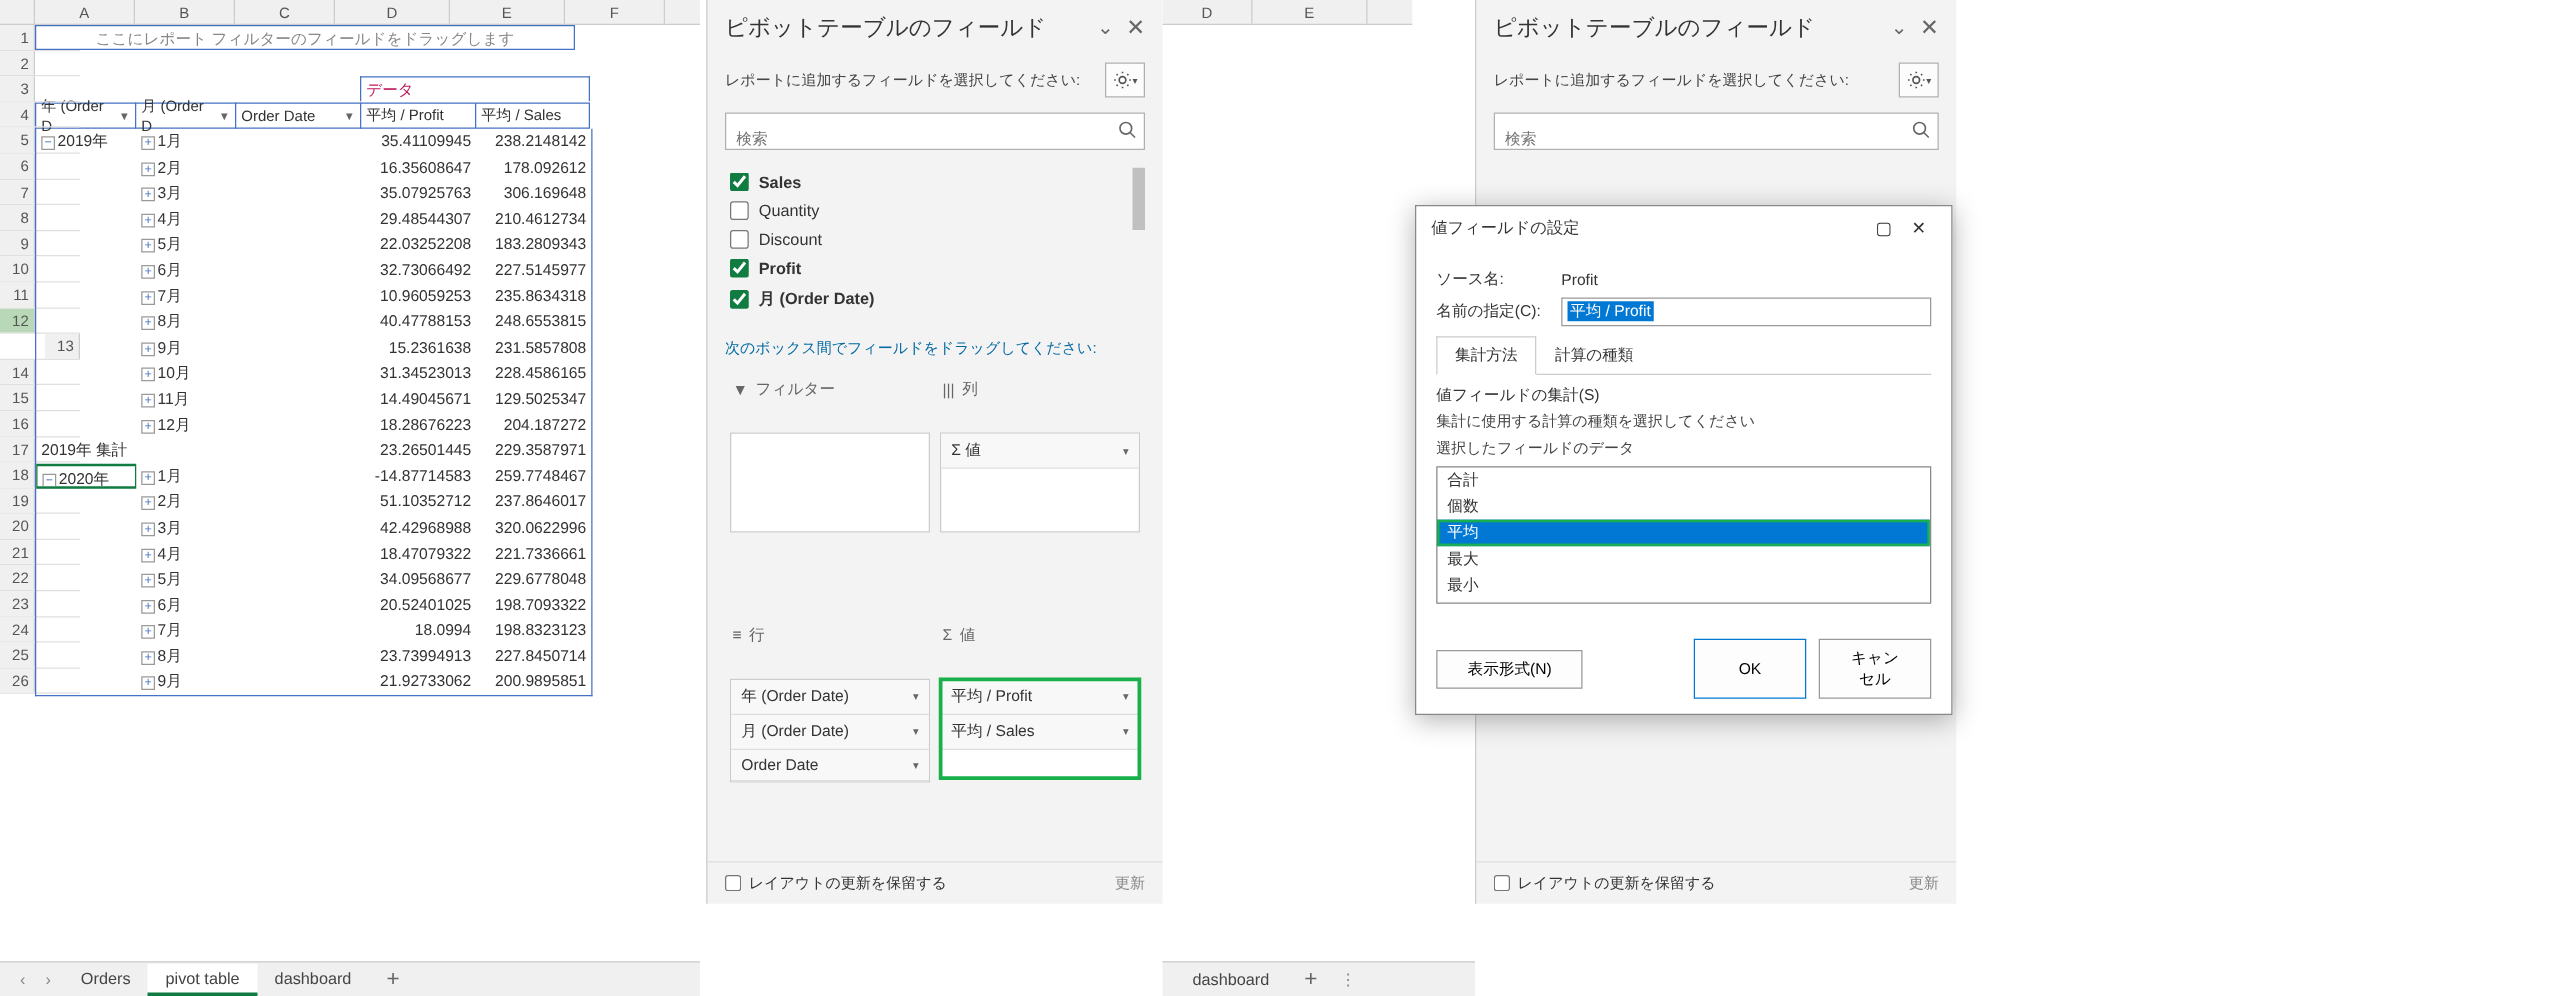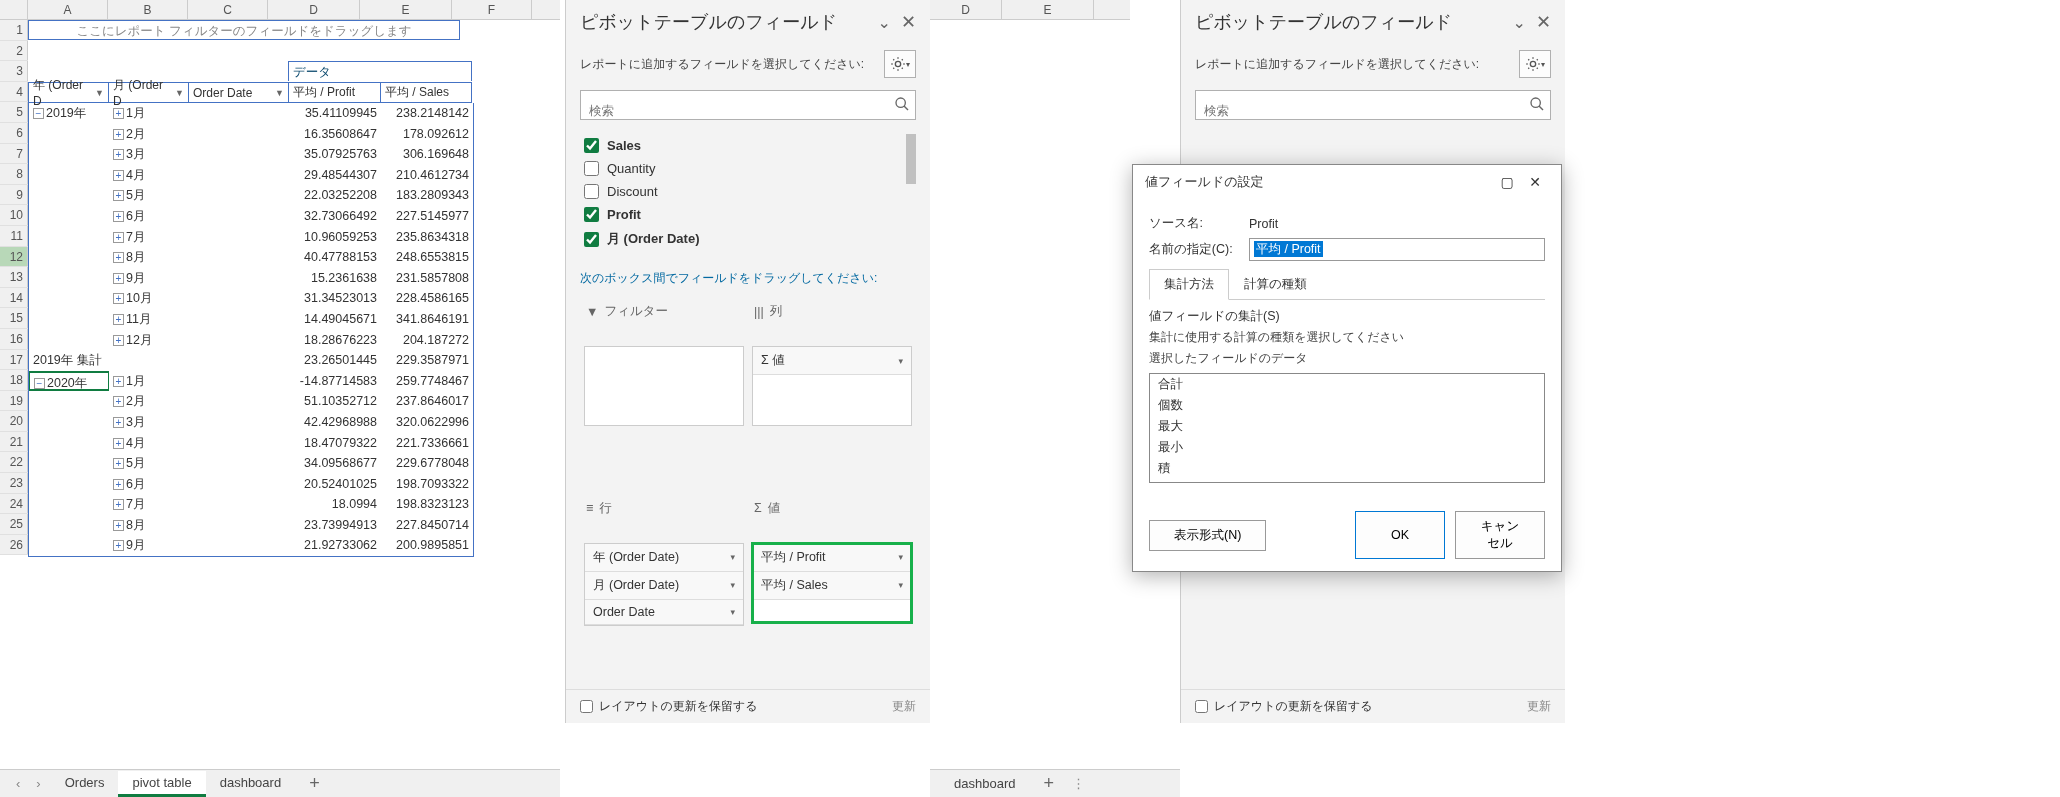--- a/index.html
+++ b/index.html
@@ -11,21 +11,21 @@
 .sheet.right { left: 930px; width: 200px; overflow: hidden; }
 
 .col-headers { display: flex; background: #f0f0f0; border-bottom: 1px solid #ccc; height: 20px; }
 .col-headers .corner { width: 28px; border-right: 1px solid #ccc; }
 .col-headers .ch { flex: 0 0 auto; text-align: center; border-right: 1px solid #ccc; line-height: 20px; font-size: 12px; color: #555; }
 .ch.A { width: 80px; } .ch.B { width: 80px; } .ch.C { width: 80px; }
 .ch.D { width: 92px; } .ch.E { width: 92px; } .ch.F { width: 80px; }
 .row { display: flex; height: 20.6px; border-bottom: 1px solid #e0e0e0; }
 .row .rh { width: 28px; text-align: right; padding-right: 4px; background: #f0f0f0; border-right: 1px solid #ccc; font-size: 12px; color: #555; line-height: 20px; }
 .filter-prompt { position: absolute; left: 28px; top: 20px; width: 432px; height: 20px; color: #888; text-align: center; line-height: 20px; border: 1px solid #4472C4; font-size: 12.5px; }
-.data-header { position: absolute; left: 288px; top: 61px; width: 184px; border-top: 1px solid #4472C4; border-left: 1px solid #4472C4; border-right: 1px solid #4472C4; padding: 0 4px; color: #0c4a6e; font-size: 12.5px; height: 20px; line-height: 20px; }
+.data-header { position: absolute; left: 288px; top: 61px; width: 184px; border-top: 1px solid #4472C4; border-left: 1px solid #4472C4; border-right: 1px solid #4472C4; padding: 0 4px; color: #be185d; font-size: 12.5px; height: 20px; line-height: 20px; }
 
 .pivot-headers { position: absolute; left: 28px; top: 82px; display: flex; height: 21px; }
 .pivot-headers .ph { border: 1px solid #4472C4; border-right: none; padding: 0 4px; font-size: 12px; color: #333; display: flex; align-items: center; justify-content: space-between; }
 .pivot-headers .ph:last-child { border-right: 1px solid #4472C4; }
 .ph .dd { color: #666; font-size: 9px; margin-left: 2px; }
 
 .pivot-data { position: absolute; left: 28px; top: 103px; border-left: 1px solid #4472C4; border-right: 1px solid #4472C4; border-bottom: 1px solid #4472C4; }
 .pivot-data .prow { display: flex; height: 20.6px; }
 .pivot-data .pcell { padding: 0 4px; font-size: 12.5px; line-height: 20px; overflow: hidden; white-space: nowrap; }
 .pcell.yr { width: 80px; } .pcell.mo { width: 80px; } .pcell.od { width: 100px; }
@@ -173,21 +173,21 @@
         </div>
         <div class="row" style="height: 20.6px;">
           <div class="rh">10</div>
         </div>
         <div class="row" style="height: 20.6px;">
           <div class="rh">11</div>
         </div>
         <div class="row" style="height: 20.6px;">
           <div class="rh sel">12</div>
         </div>
-        <div class="row" style="height: 20.6px;">
+        <div class="row" style="height: 20.6px; padding-left: 36px;">
           <div class="rh">13</div>
         </div>
         <div class="row" style="height: 20.6px;">
           <div class="rh">14</div>
         </div>
         <div class="row" style="height: 20.6px;">
           <div class="rh">15</div>
         </div>
         <div class="row" style="height: 20.6px;">
           <div class="rh">16</div>
@@ -294,21 +294,21 @@
         <div class="pcell mo"><span class="expand">+</span>10月</div>
         <div class="pcell od"></div>
         <div class="pcell pf">31.34523013</div>
         <div class="pcell sl">228.4586165</div>
       </div>
       <div class="prow">
         <div class="pcell yr"></div>
         <div class="pcell mo"><span class="expand">+</span>11月</div>
         <div class="pcell od"></div>
         <div class="pcell pf">14.49045671</div>
-        <div class="pcell sl">341.8646191</div>
+        <div class="pcell sl">129.5025347</div>
       </div>
       <div class="prow">
         <div class="pcell yr"></div>
         <div class="pcell mo"><span class="expand">+</span>12月</div>
         <div class="pcell od"></div>
         <div class="pcell pf">18.28676223</div>
         <div class="pcell sl">204.187272</div>
       </div>
       <div class="prow">
         <div class="pcell yr" style="width: 260px;">2019年 集計</div>
@@ -551,20 +551,21 @@
     <div class="tabs-ctl">
       <div class="tc active">集計方法</div>
       <div class="tc">計算の種類</div>
     </div>
     <div style="font-size:12.5px;margin:8px 0 4px">値フィールドの集計(S)</div>
     <div style="font-size:12px;color:#444;margin:4px 0">集計に使用する計算の種類を選択してください</div>
     <div style="font-size:12px;color:#444;margin:2px 0 4px">選択したフィールドのデータ</div>
     <div class="listbox" id="agg-list">
         <div class="li">合計</div>
         <div class="li">個数</div>
+        <div class="li sel hl">平均</div>
         <div class="li">最大</div>
         <div class="li">最小</div>
         <div class="li">積</div>
       </div>
   </div>
   <div class="dlg-footer">
     <button class="btn">表示形式(N)</button>
     <div style="display:flex;gap:10px">
       <button class="btn primary" style="width:90px">OK</button>
       <button class="btn" style="width:90px">キャンセル</button>

